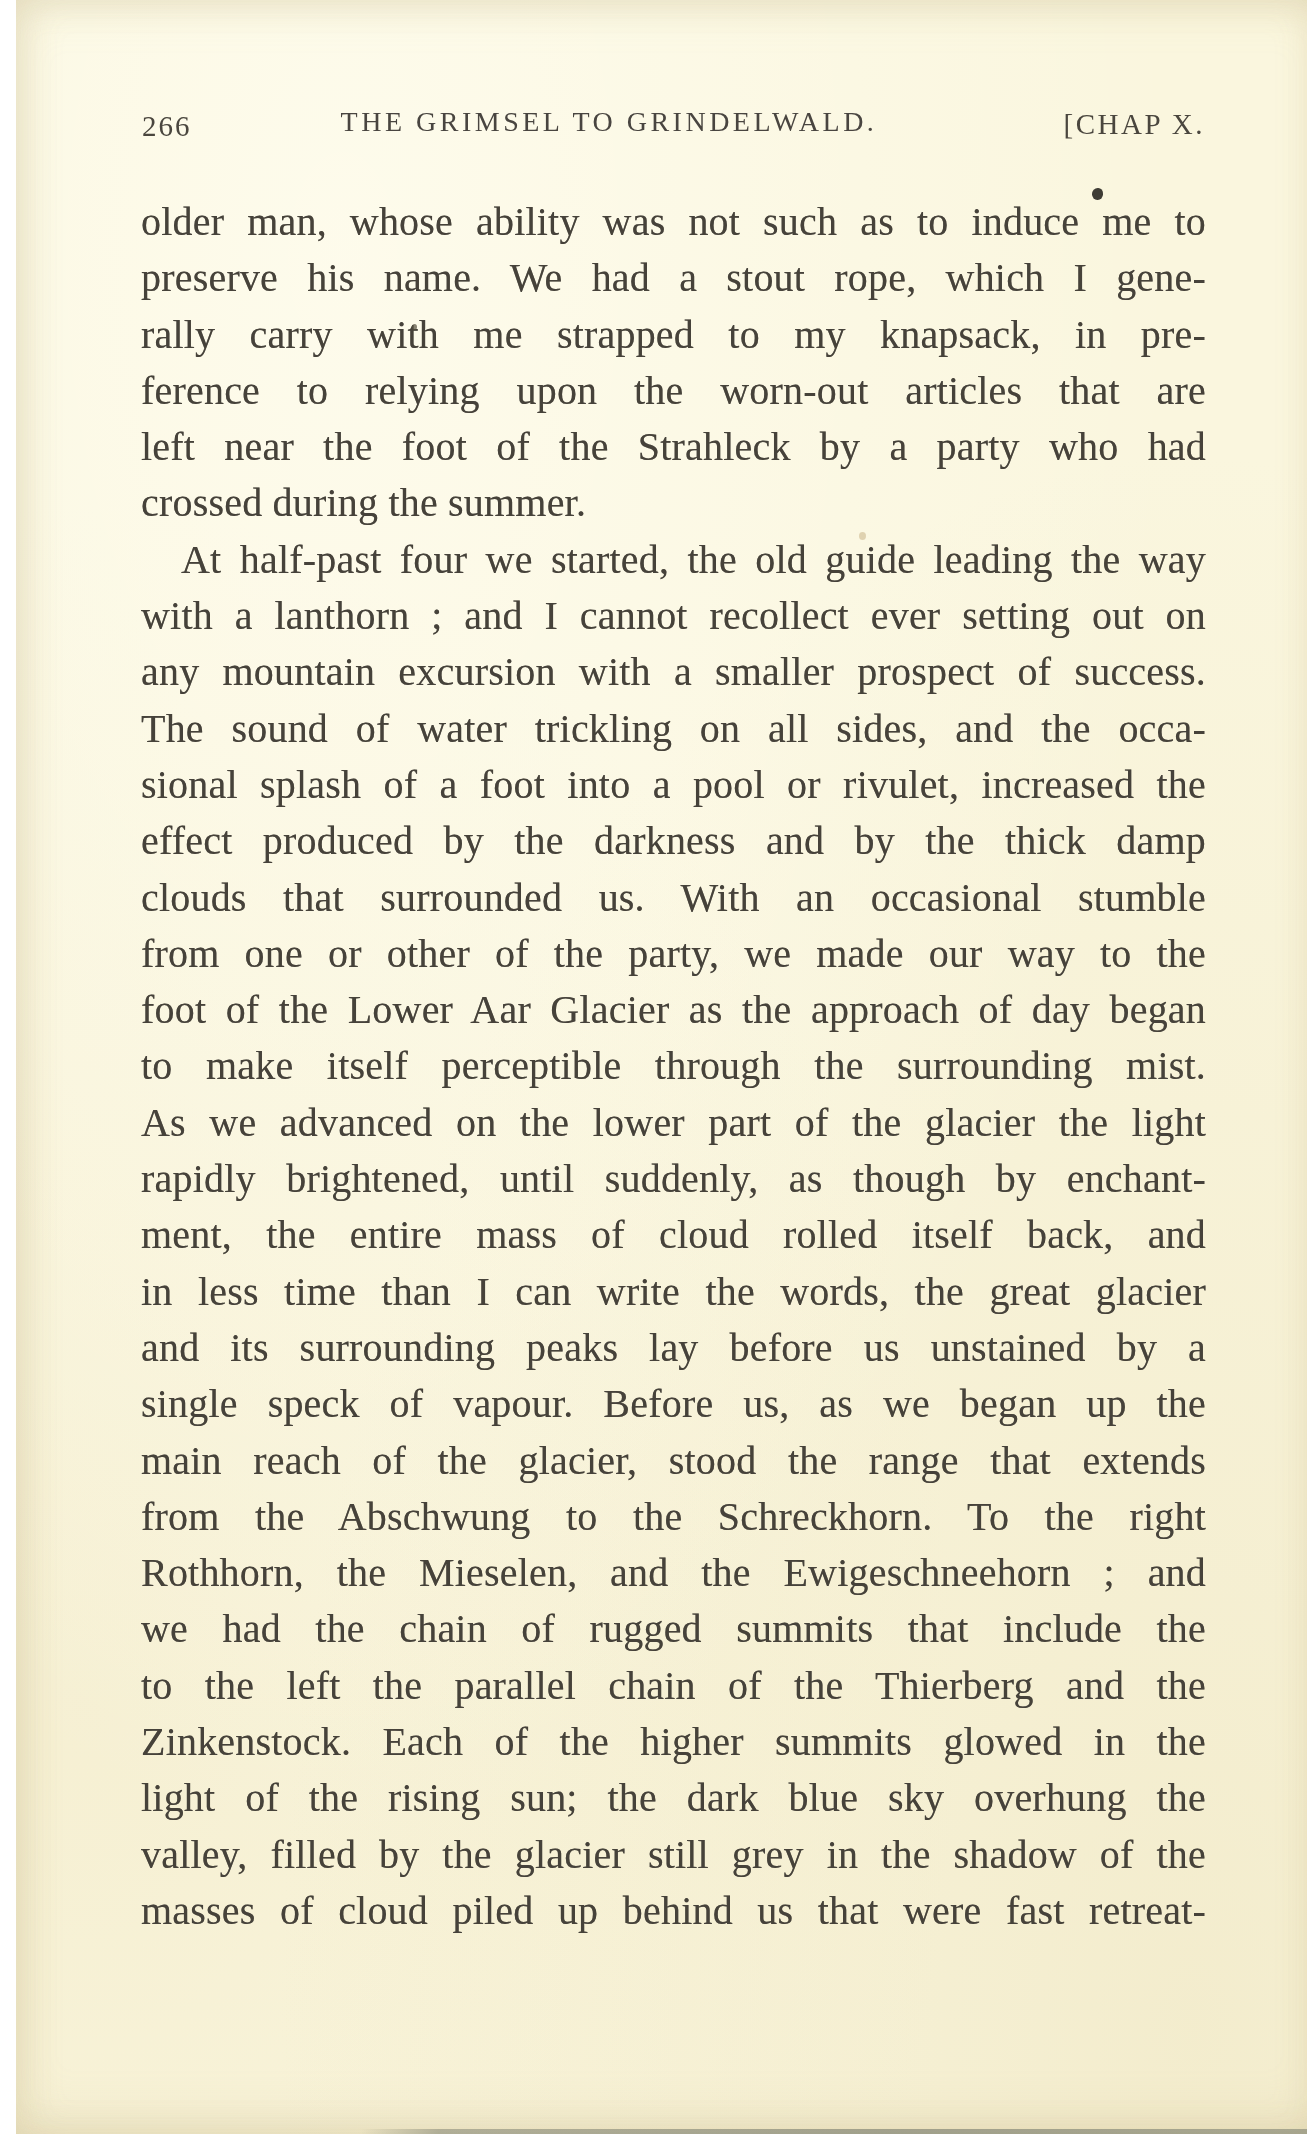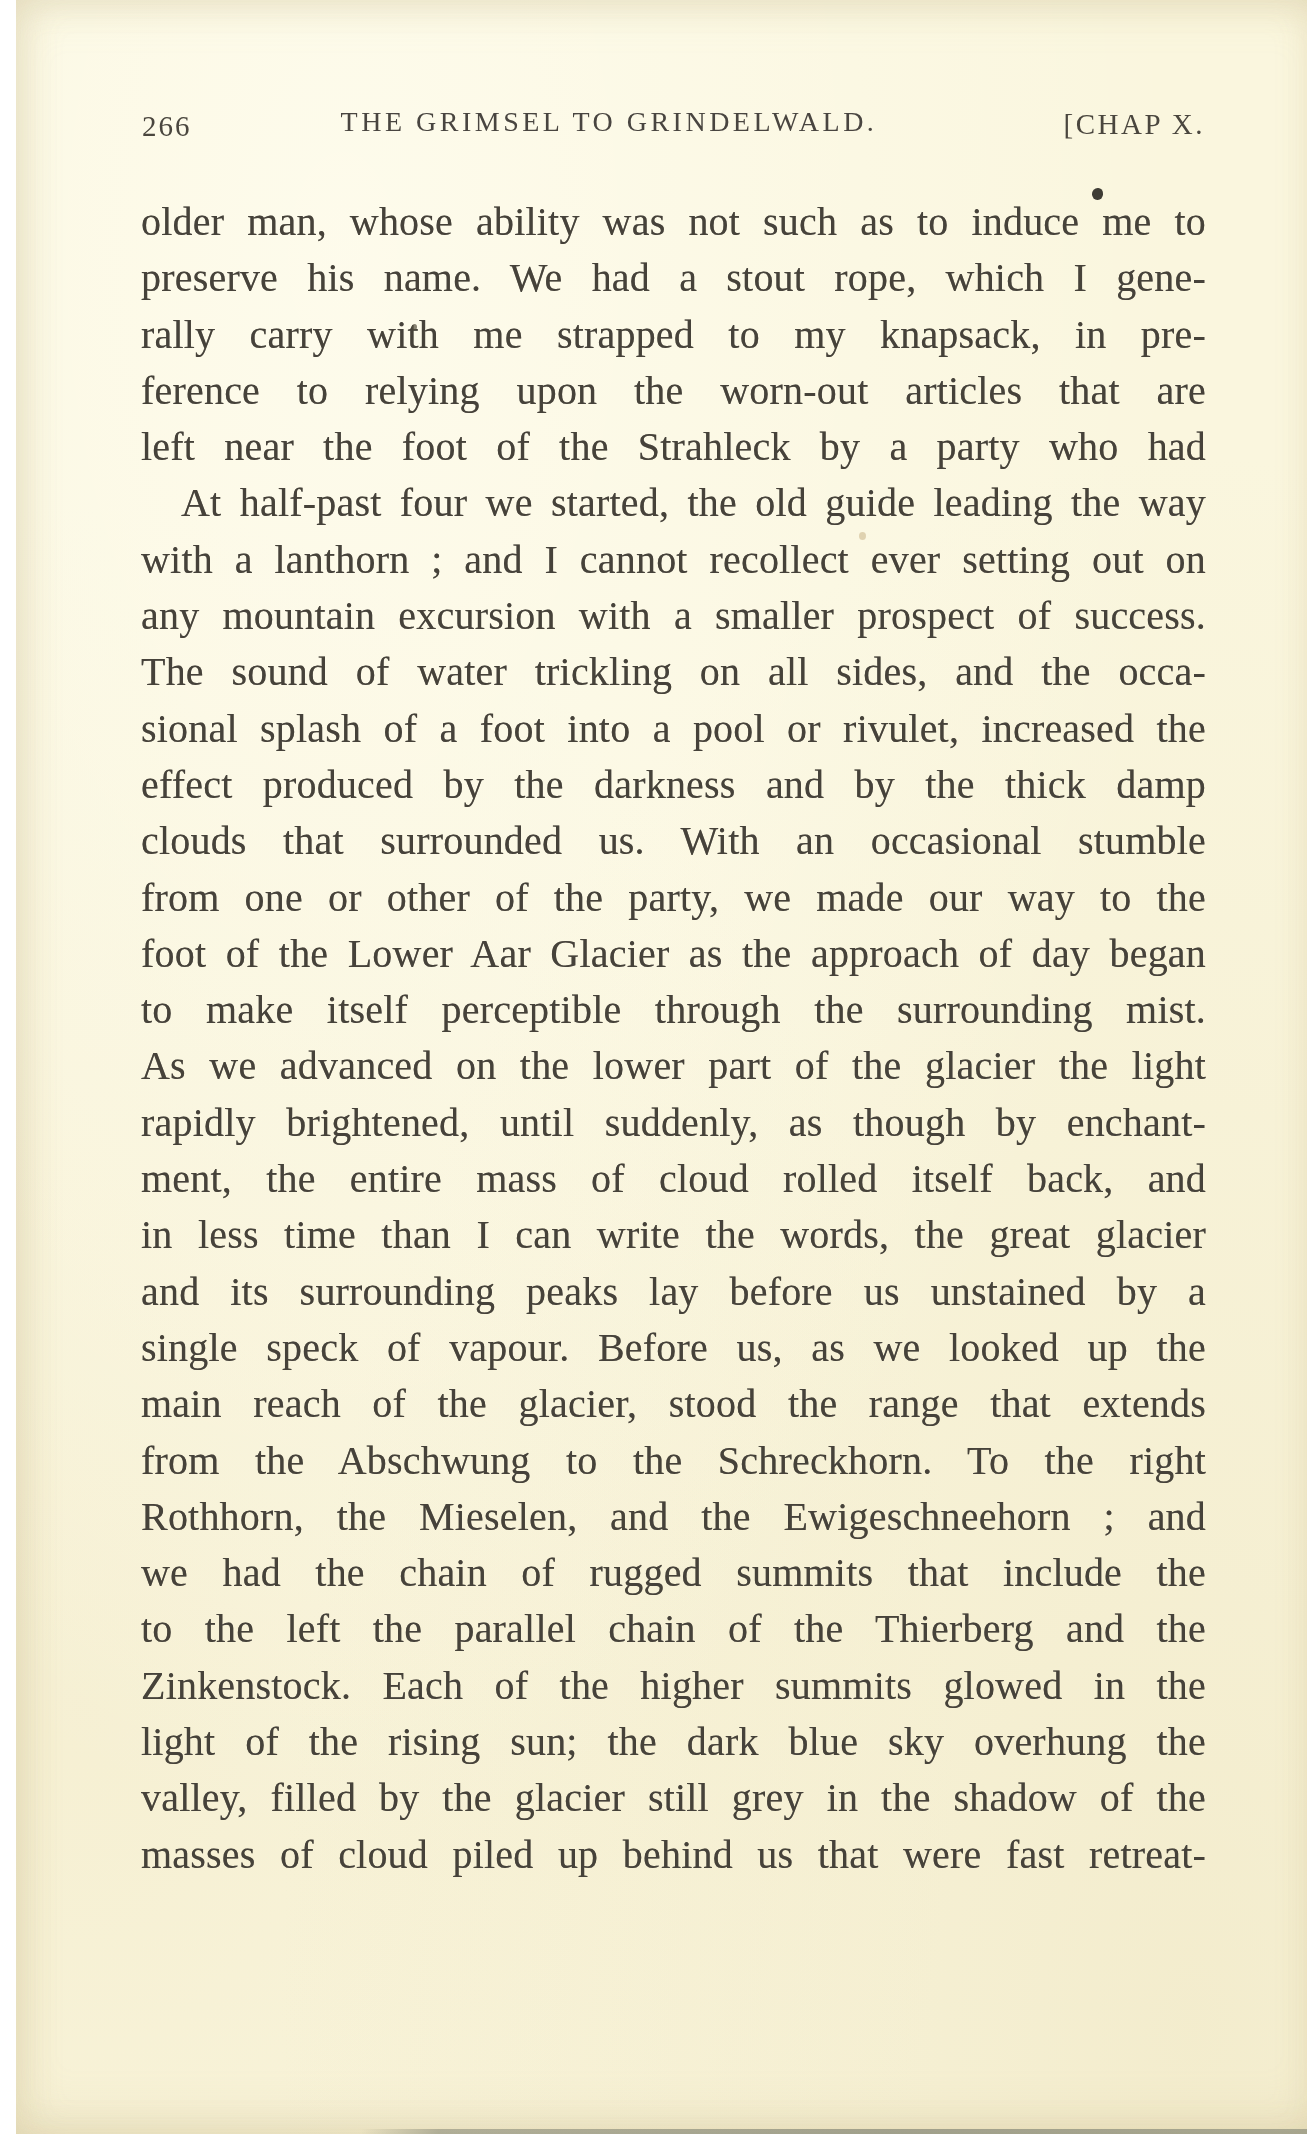--- a/index.html
+++ b/index.html
@@ -151,36 +151,37 @@
     <div class="head-title">THE GRIMSEL TO GRINDELWALD.</div>
     <div class="head-chapter">[CHAP X.</div>
   </div>
 
   <div id="text-block">
     <div class="text-line">older man, whose ability was not such as to induce me to</div>
     <div class="text-line">preserve his name.  We had a stout rope, which I gene-</div>
     <div class="text-line">rally carry with me strapped to my knapsack, in pre-</div>
     <div class="text-line">ference to relying upon the worn-out articles that are</div>
     <div class="text-line">left near the foot of the Strahleck by a party who had</div>
+    <div class="text-line no-just">crossed during the summer.</div>
     <div class="text-line indent">At half-past four we started, the old guide leading the way</div>
     <div class="text-line">with a lanthorn ; and I cannot recollect ever setting out on</div>
     <div class="text-line">any mountain excursion with a smaller prospect of success.</div>
     <div class="text-line">The sound of water trickling on all sides, and the occa-</div>
     <div class="text-line">sional splash of a foot into a pool or rivulet, increased the</div>
     <div class="text-line">effect produced by the darkness and by the thick damp</div>
     <div class="text-line">clouds that surrounded us.  With an occasional stumble</div>
     <div class="text-line">from one or other of the party, we made our way to the</div>
     <div class="text-line">foot of the Lower Aar Glacier as the approach of day began</div>
     <div class="text-line">to make itself perceptible through the surrounding mist.</div>
     <div class="text-line">As we advanced on the lower part of the glacier the light</div>
     <div class="text-line">rapidly brightened, until suddenly, as though by enchant-</div>
     <div class="text-line">ment, the entire mass of cloud rolled itself back, and</div>
     <div class="text-line">in less time than I can write the words, the great glacier</div>
     <div class="text-line">and its surrounding peaks lay before us unstained by a</div>
-    <div class="text-line">single speck of vapour.  Before us, as we looked up the</div>
+    <div class="text-line">single speck of vapour.  Before us, as we began up the</div>
     <div class="text-line">main reach of the glacier, stood the range that extends</div>
     <div class="text-line">from the Abschwung to the Schreckhorn.  To the right</div>
     <div class="text-line">Rothhorn, the Mieselen, and the Ewigeschneehorn ; and</div>
     <div class="text-line">we had the chain of rugged summits that include the</div>
     <div class="text-line">to the left the parallel chain of the Thierberg and the</div>
     <div class="text-line">Zinkenstock.  Each of the higher summits glowed in the</div>
     <div class="text-line">light of the rising sun; the dark blue sky overhung the</div>
     <div class="text-line">valley, filled by the glacier still grey in the shadow of the</div>
     <div class="text-line">masses of cloud piled up behind us that were fast retreat-</div>
   </div>

